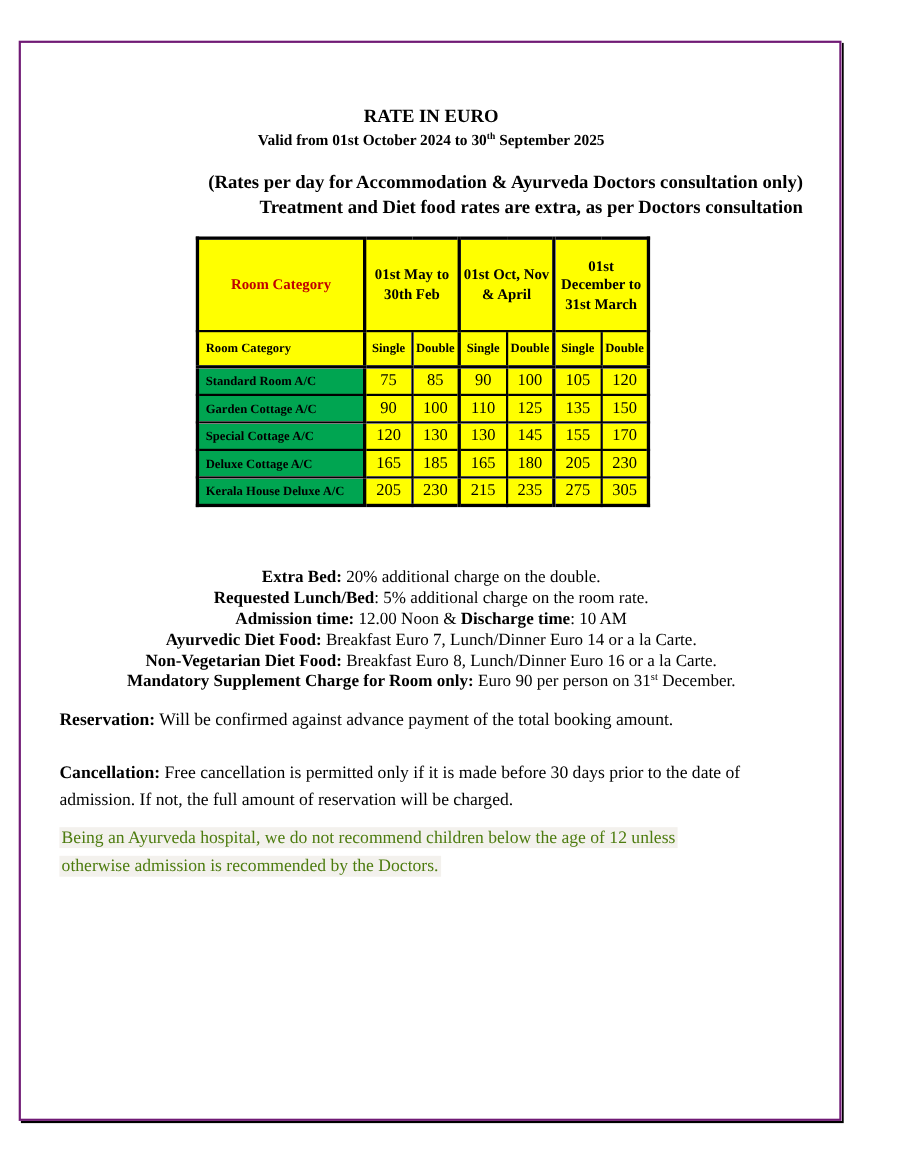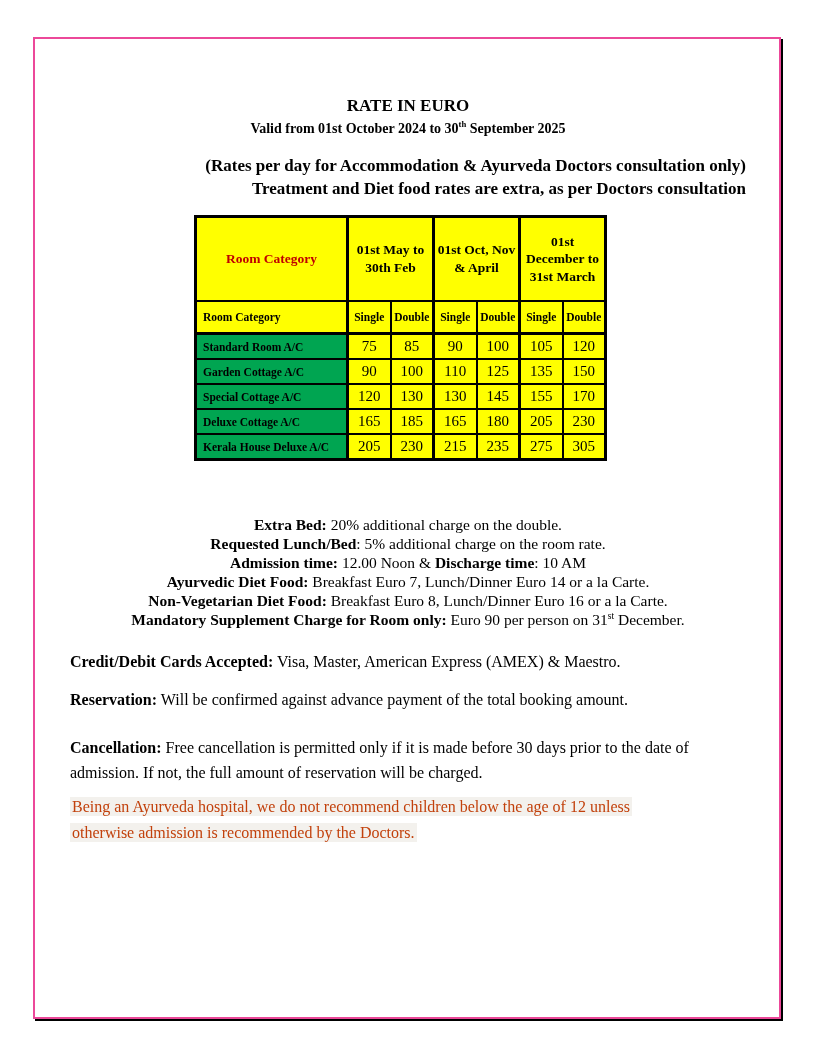--- a/index.html
+++ b/index.html
@@ -5,23 +5,23 @@
   html,body{margin:0;padding:0;background:#ffffff;}
   .page{
     position:relative;
     width:816px;height:1056px;
     background:#ffffff;
     font-family:"Liberation Serif","DejaVu Serif",serif;
     color:#000;
     overflow:hidden;
   }
   .frame{
-    position:absolute;left:33px;top:37px;
+    position:absolute;left:17px;top:37px;
     width:748px;height:982px;
-    border:2px solid #ec4899;
+    border:2px solid #701a75;
     box-shadow:2px 2px 0 0 #000;
     box-sizing:border-box;
     padding:55px 33px 0 35px;
   }
   
   .doc-header{text-align:center;font-weight:bold;}
   .title-line{font-size:17px;line-height:23px;}
   .valid-line{font-size:14px;line-height:23px;}
   .sub-note{font-size:17px;line-height:23px;text-align:right;}
   .hdr-gap{height:14px;}
@@ -67,21 +67,21 @@
   }
   .notes b{font-weight:bold;}
   
   .para{font-size:16px;line-height:25px;margin:0;}
   .p-cards{margin-top:20px;}
   .p-reservation{margin-top:13px;}
   .p-cancellation{margin-top:23px;}
   .p-medical{margin-top:9px;text-align:justify;}
   .p-warning{
     margin-top:9px;
-    color:#c2410c;
+    color:#4d7c0f;
     line-height:26px;
   }
   .p-warning .hl{
     background:#F3F1ED;
     padding:1px 2px;
   }
   .p-warning .wline{display:block;}
 </style>
 </head>
 <body>
@@ -173,21 +173,20 @@
 
     <div class="notes">
       <div><b>Extra Bed:</b><span> 20% additional charge on the double.</span></div>
       <div><b>Requested Lunch/Bed</b><span>: 5% additional charge on the room rate.</span></div>
       <div><b>Admission time:</b><span> 12.00 Noon &amp; </span><b>Discharge time</b><span>: 10 AM</span></div>
       <div><b>Ayurvedic Diet Food:</b><span> Breakfast Euro 7, Lunch/Dinner Euro 14 or a la Carte.</span></div>
       <div><b>Non-Vegetarian Diet Food:</b><span> Breakfast Euro 8, Lunch/Dinner Euro 16 or a la Carte.</span></div>
       <div><b>Mandatory Supplement Charge for Room only:</b><span> Euro 90 per person on 31</span><sup>st</sup><span> December.</span></div>
     </div>
 
-    <p class="para p-cards"><b>Credit/Debit Cards Accepted:</b><span> Visa, Master, American Express (AMEX) &amp; Maestro.</span></p>
 
     <p class="para p-reservation"><b>Reservation:</b><span> Will be confirmed against advance payment of the total booking amount.</span></p>
 
     <p class="para p-cancellation"><b>Cancellation:</b><span> Free cancellation is permitted only if it is made before 30 days prior to the date of admission. If not, the full amount of reservation will be charged.</span></p>
 
 
     <p class="para p-warning">
         <span class="wline"><span class="hl">Being an Ayurveda hospital, we do not recommend children below the age of 12 unless</span></span>
         <span class="wline"><span class="hl">otherwise admission is recommended by the Doctors.</span></span>
       </p>

